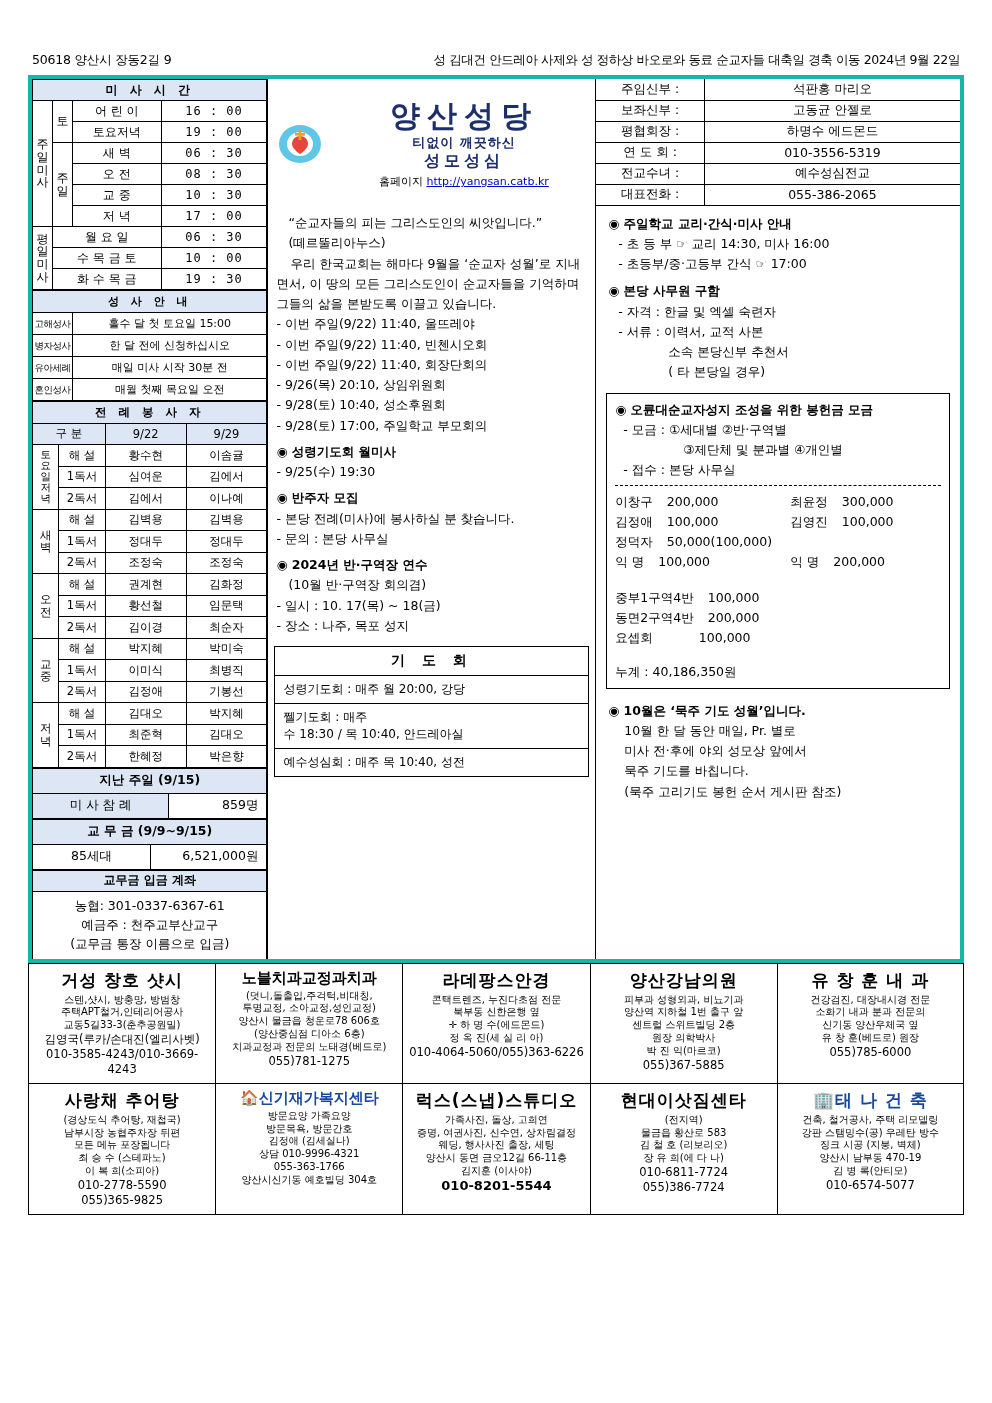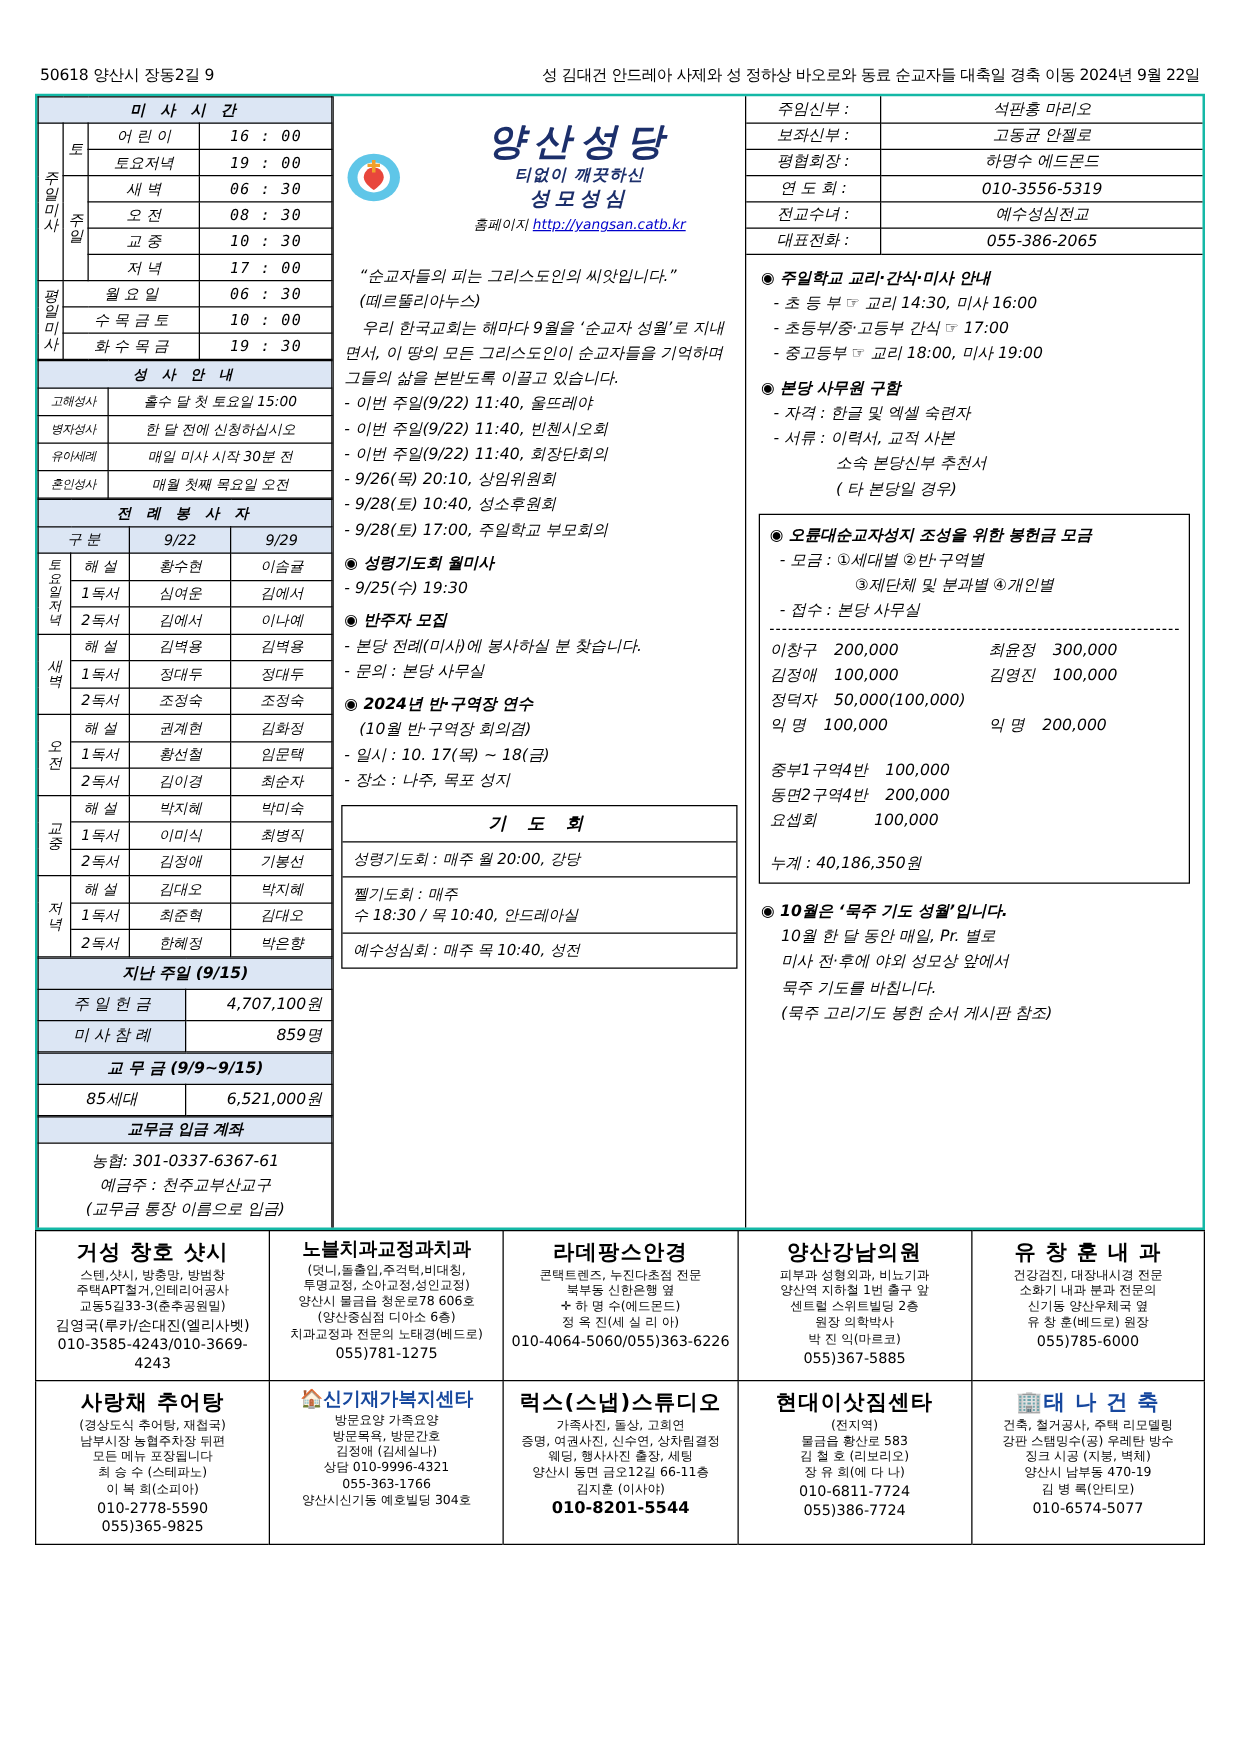--- a/index.html
+++ b/index.html
@@ -25,34 +25,34 @@
   }
   .topline .addr { letter-spacing: -0.2px; }
   .topline .feast { letter-spacing: -0.4px; }
 
   
   table { border-collapse: collapse; }
   td, th { border: 1px solid #000; padding: 0; }
 
   .blue { background: #dce6f4; }
 
-  .main { width: 936px; border: 2px solid #14b8a6; display: flex; font-style: italic; }
+  .main { width: 936px; border: 4px solid #14b8a6; display: flex; }
   .col-left  { width: 238px; border-right: 1px solid #000; }
   .col-mid   { width: 330px; border-right: 1px solid #000; }
   .col-right { width: 366px; }
 
   
   .t-full { width: 100%; }
   .t-full td { font-size: 12px; text-align: center; height: 21px; }
   .hdr { background: #dce6f4; font-weight: bold; letter-spacing: 4px; font-size: 13px; }
   .vlabel { width: 20px; font-size: 11.5px; line-height: 1.05; }
   .tm { font-family: "DejaVu Sans Mono", "Liberation Mono", monospace; letter-spacing:1px;}
 
   .sacr td { font-size: 11px; height: 22px; }
-  .sacr .lbl { width: 56px; font-size: 9.5px; line-height: 1.0; letter-spacing: -0.5px;}
+  .sacr .lbl { width: 40px; font-size: 9.5px; line-height: 1.0; letter-spacing: -0.5px;}
 
   .srv td { font-size: 11.5px; height: 21.5px; }
   .srv .c1 { width: 26px; }
   .srv .c2 { width: 46px; }
   .srv .c3 { width: 80px; }
   .srv .c4 { width: 80px; }
 
   .money td { font-size: 12.5px; height: 25px; }
 
   .acct { font-size: 12.5px; text-align: center; line-height: 1.55; padding: 4px 0 5px; }
@@ -280,24 +280,20 @@
         </tr>
       </tbody>
         </table>
 
       <table class="t-full money">
         <tbody>
             <tr>
               <td class="hdr" colspan="2" style="letter-spacing:0">지난 주일 (9/15)</td>
             </tr>
         <tr>
-          <td class="blue" style="width:118px">주 일 헌 금</td>
-          <td style="text-align:right;padding-right:8px">4,707,100원</td>
-        </tr>
-        <tr>
           <td class="blue">미 사 참 례</td>
           <td style="text-align:right;padding-right:8px">859명</td>
         </tr>
       </tbody>
         </table>
 
       <table class="t-full money">
         <tbody>
             <tr>
               <td class="hdr" colspan="2" style="letter-spacing:0">교 무 금 (9/9~9/15)</td>
@@ -413,21 +409,20 @@
           <td class="k" style="border-left:none;border-bottom:none">대표전화 :</td>
           <td class="v" style="border-right:none;border-bottom:none">055-386-2065</td>
         </tr>
       </tbody>
         </table>
 
       <div class="body-text" style="padding:8px 10px 2px 12px">
         <p class="sec-title">◉ 주일학교 교리·간식·미사 안내</p>
         <p style="padding-left:10px">- 초 등 부 ☞ 교리 14:30, 미사 16:00</p>
         <p style="padding-left:10px">- 초등부/중·고등부 간식 ☞ 17:00</p>
-        <p style="padding-left:10px">- 중고등부 ☞ 교리 18:00, 미사 19:00</p>
 
         <p class="sec-title" style="margin-top:7px">◉ 본당 사무원 구함</p>
         <p style="padding-left:10px">- 자격 : 한글 및 엑셀 숙련자</p>
         <p style="padding-left:10px">- 서류 : 이력서, 교적 사본</p>
         <p style="padding-left:60px">소속 본당신부 추천서</p>
         <p style="padding-left:60px">( 타 본당일 경우)</p>
       </div>
 
       <div class="offer-box">
         <div class="sec-title">◉ 오륜대순교자성지 조성을 위한 봉헌금 모금</div>

